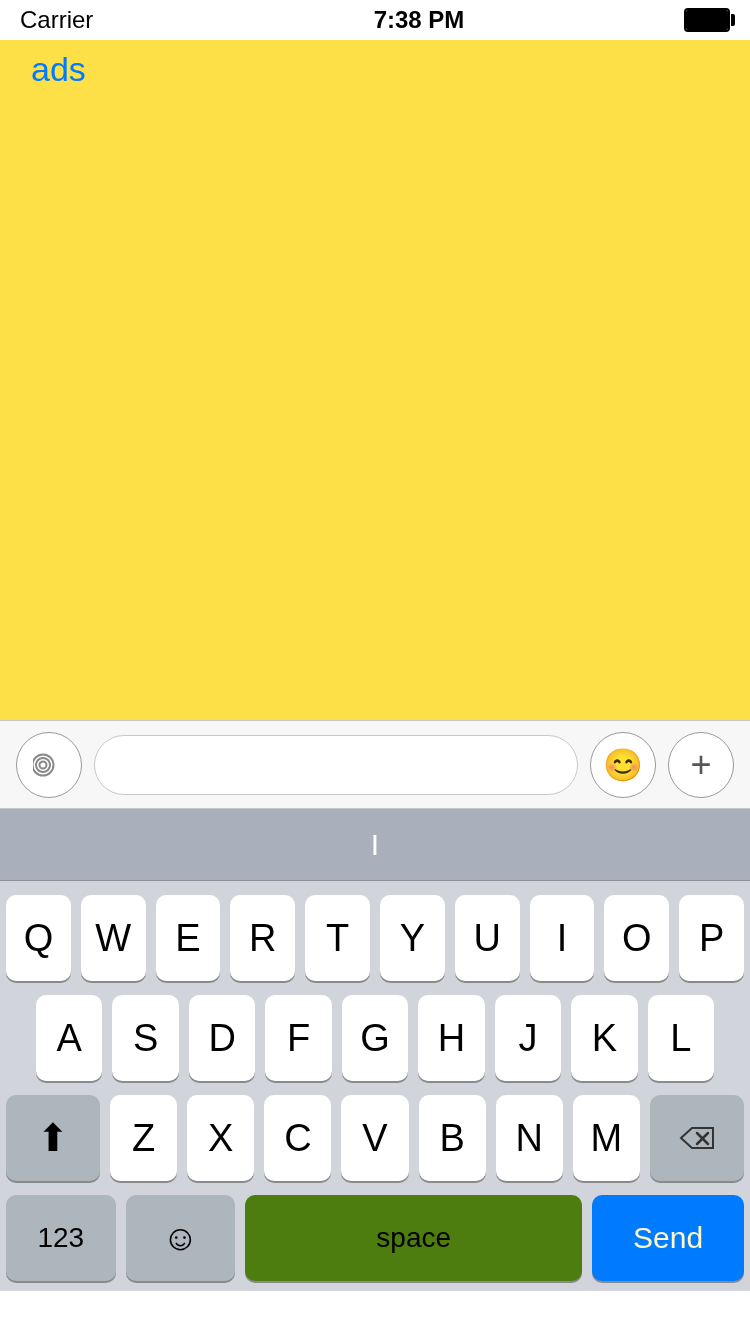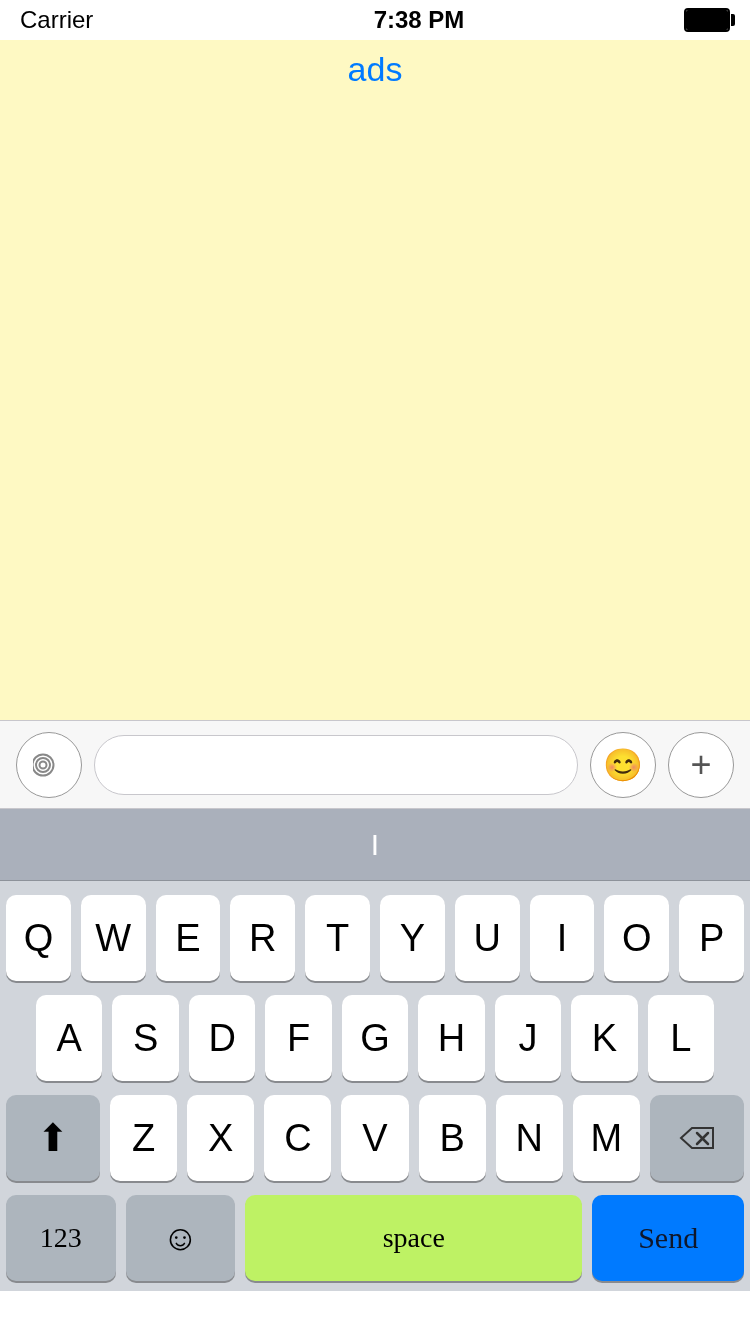--- a/index.html
+++ b/index.html
@@ -60,24 +60,23 @@
     .battery-fill {
       width: 100%;
       height: 100%;
       background: #000;
       border-radius: 2px;
     }
 
     
     .content-area {
       height: 680px;
-      background: #fef9c3;
+      background: #fde047;
       position: relative;
-      padding: 10px 4px;
-      text-align: center;
+      padding: 10px 31px;
     }
     .autocomplete-text {
       color: #007AFF;
       font-size: 34px;
     }
 
     
     .divider {
       height: 1px;
       background: #C8C7CC;
@@ -212,37 +211,36 @@
       background: #ADB5BD;
       font-size: 28px;
       flex: 1.3;
     }
     .key.emoji-key {
       background: #ADB5BD;
       font-size: 36px;
       flex: 1.3;
     }
     .key.space {
-      background: #bef264;
+      background: #4d7c0f;
       flex: 4;
       font-size: 28px;
     }
     .key.send {
       background: #007AFF;
-      color: #0f172a;
+      color: #fef9c3;
       flex: 1.8;
       font-size: 30px;
       font-weight: 500;
     }
     .bottom-row {
       display: flex;
       gap: 10px;
       margin-bottom: 0;
       padding-bottom: 10px;
-      font-family: Liberation Serif, serif;
     }
   </style>
 </head>
 <body>
 
 <div class="status-bar">
   <div class="status-left">
     <span>Carrier</span>
     <span>
       <svg viewBox="0 0 28 22" fill="none" xmlns="http://www.w3.org/2000/svg">

